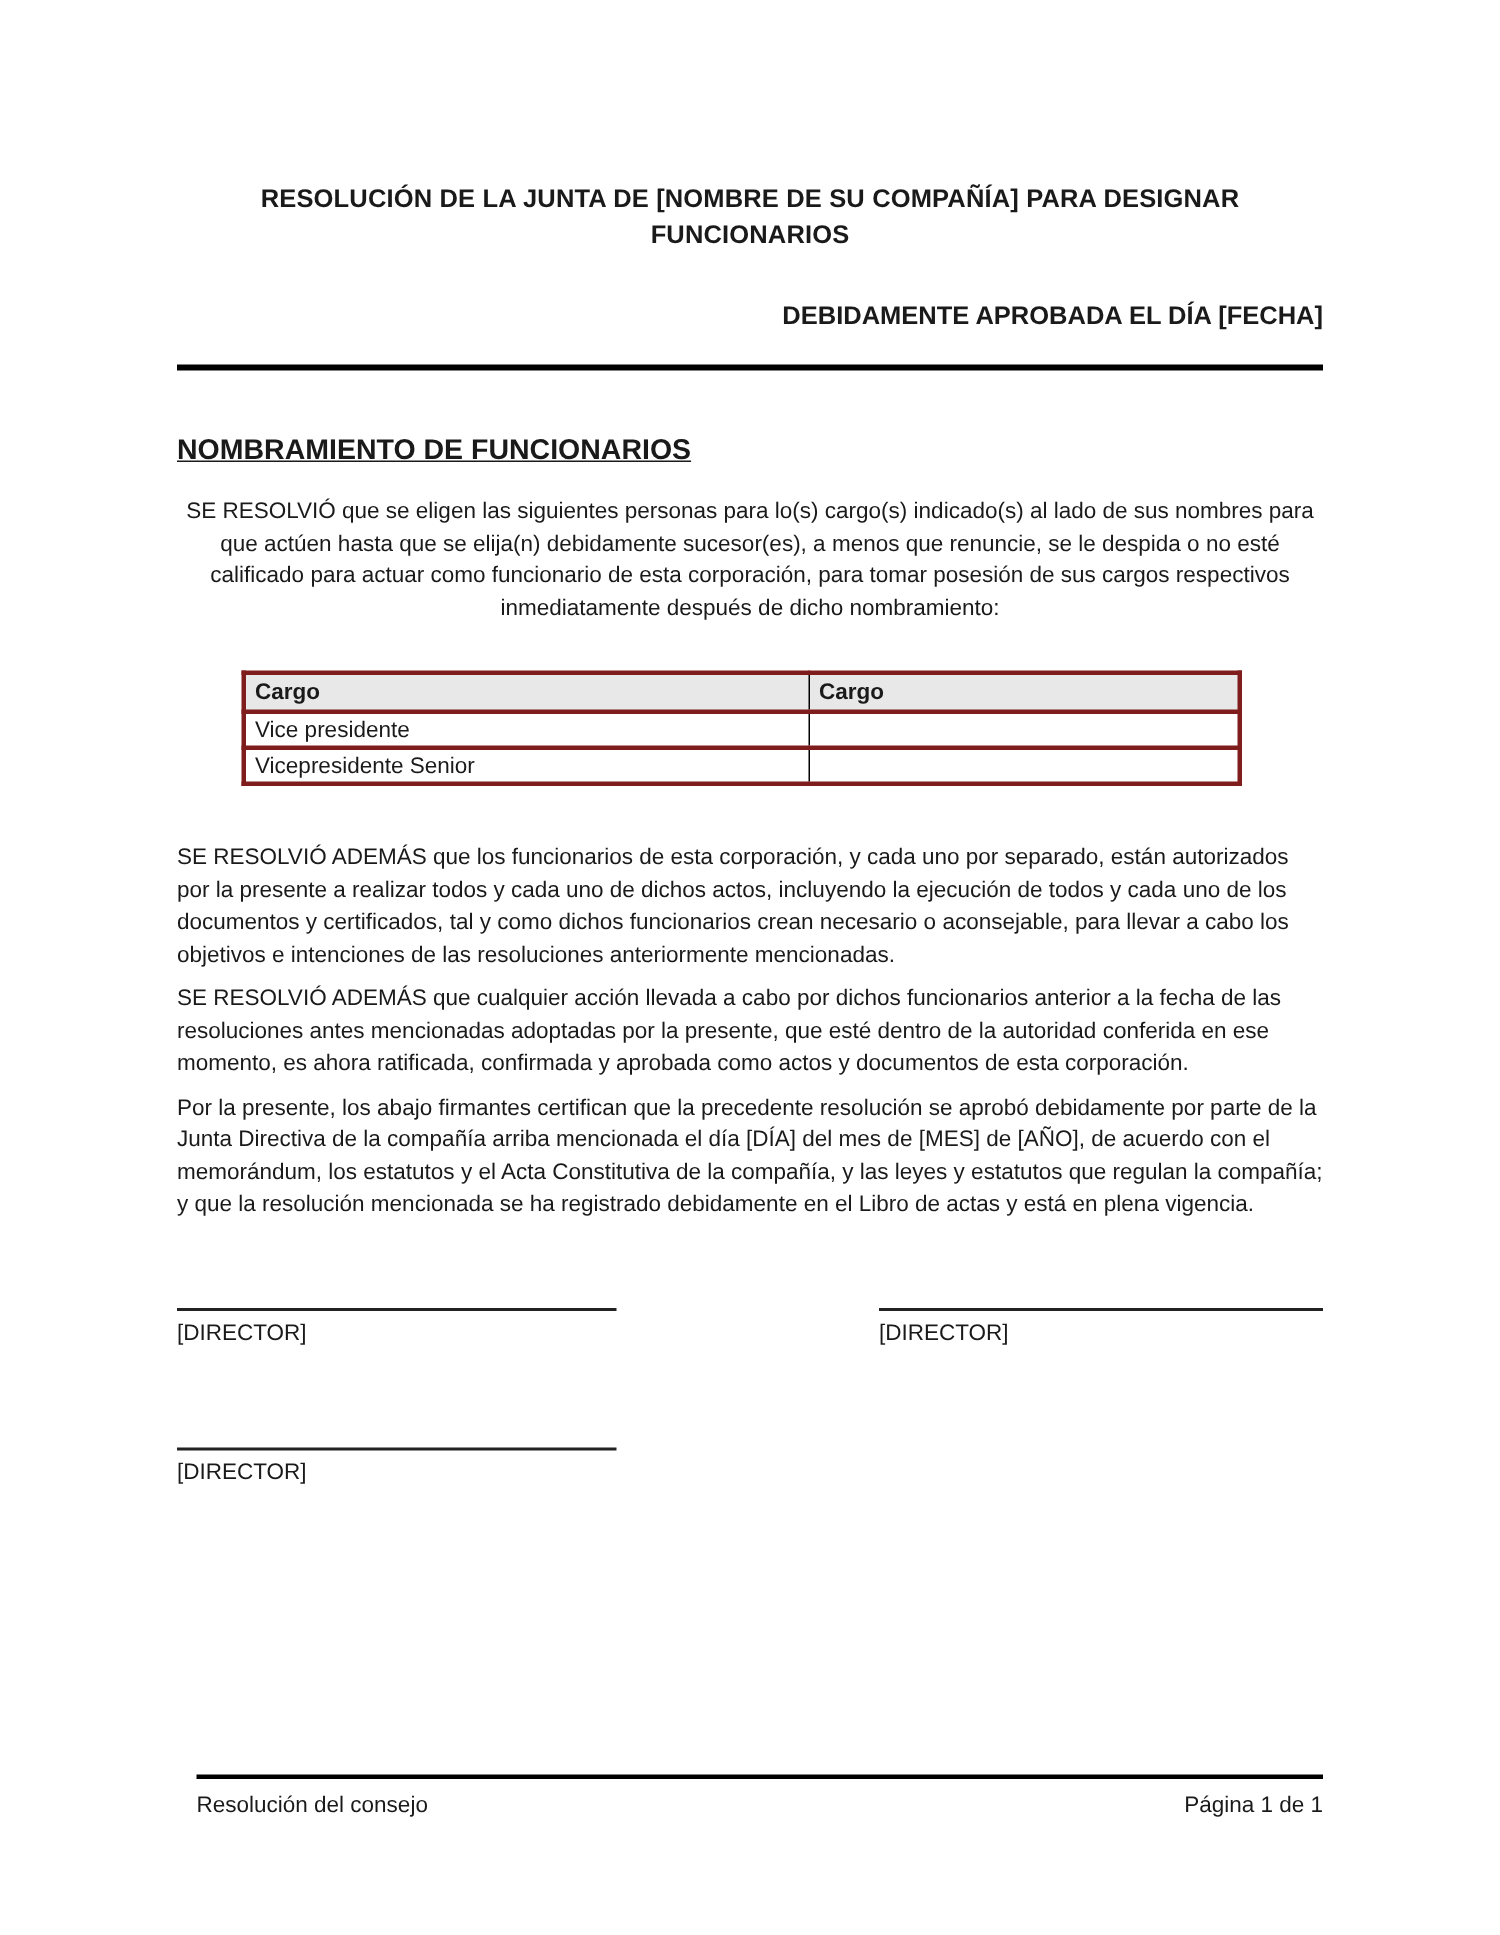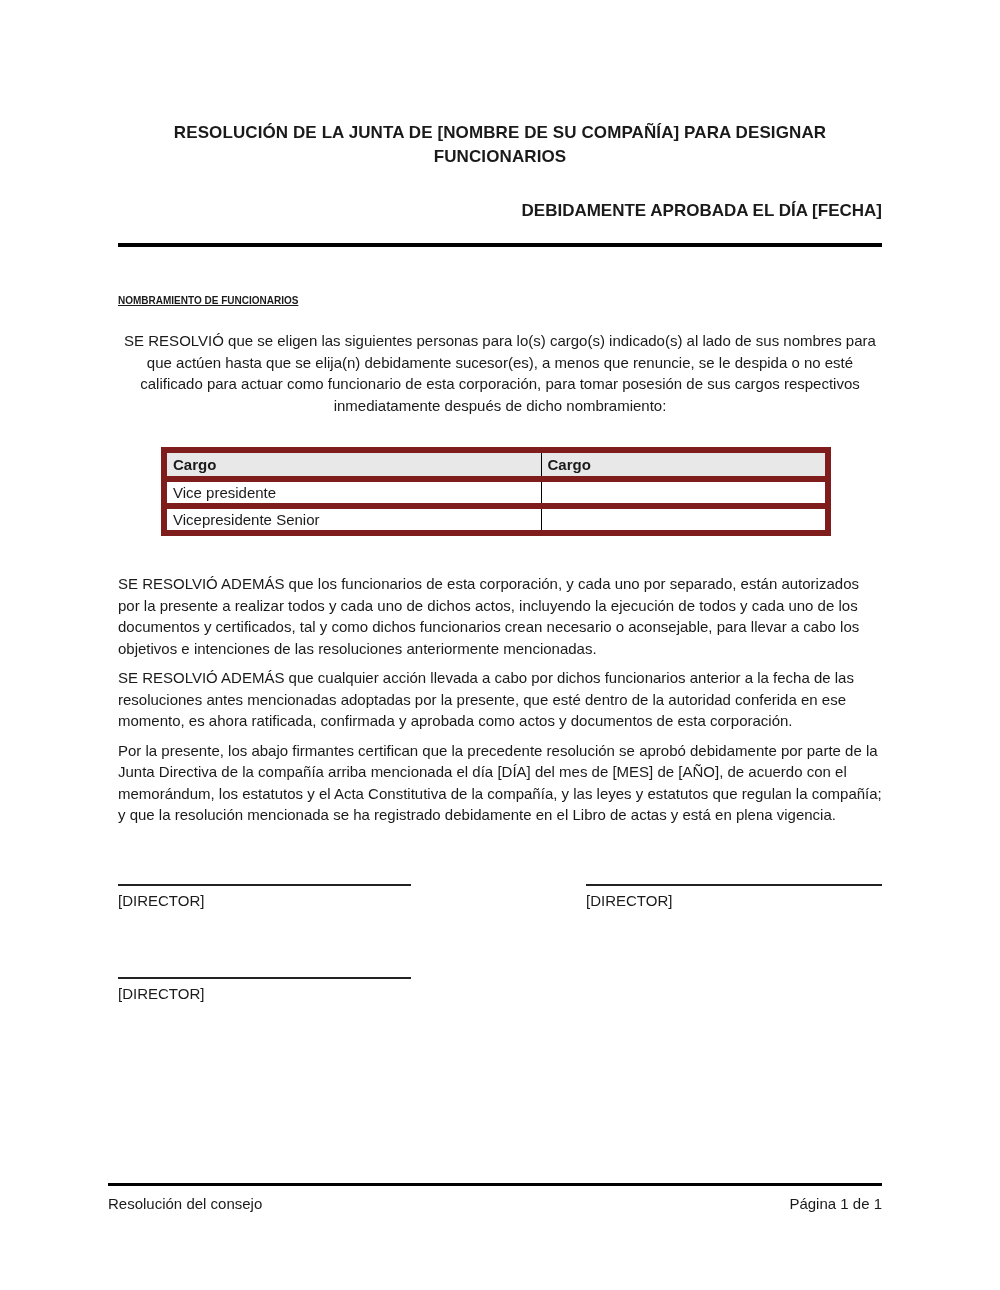--- a/index.html
+++ b/index.html
@@ -35,21 +35,21 @@
     font-weight: bold;
     text-align: right;
   }
   .title-rule {
     margin-top: 20px;
     height: 4px;
     background: #000000;
   }
   .section-heading {
     margin: 43px 0 0 0;
-    font-size: 10px;
+    font-size: 19px;
     line-height: 21px;
     font-weight: bold;
     text-decoration: underline;
   }
   .para {
     margin: 8px 0 0 0;
     font-size: 15px;
     line-height: 21.5px;
     text-align: left;
   }
@@ -60,21 +60,21 @@
   .para.after-table {
     margin-top: 37px;
   }
   .officers-table {
     margin: 31px 0 0 43px;
     border-collapse: collapse;
     width: 664px;
     table-layout: fixed;
   }
   .officers-table, .officers-table tr {
-    border: 6px solid #7f1d1d;
+    border: 3px solid #7f1d1d;
   }
   .officers-table th, .officers-table td {
     border: 1px solid #000000;
     font-size: 15px;
     padding: 1px 6px 2px 6px;
     text-align: left;
     vertical-align: middle;
     overflow: hidden;
     white-space: nowrap;
   }
@@ -103,21 +103,21 @@
     margin-top: 6px;
     font-size: 15px;
     line-height: 18px;
   }
   .sig-third {
     margin-top: 67px;
     width: 293px;
   }
   .footer {
     position: absolute;
-    left: 108px;
+    left: 131px;
     right: 118px;
     top: 1183px;
   }
   .footer-rule {
     height: 3px;
     background: #000000;
   }
   .footer-text {
     margin-top: 9px;
     display: flex;

